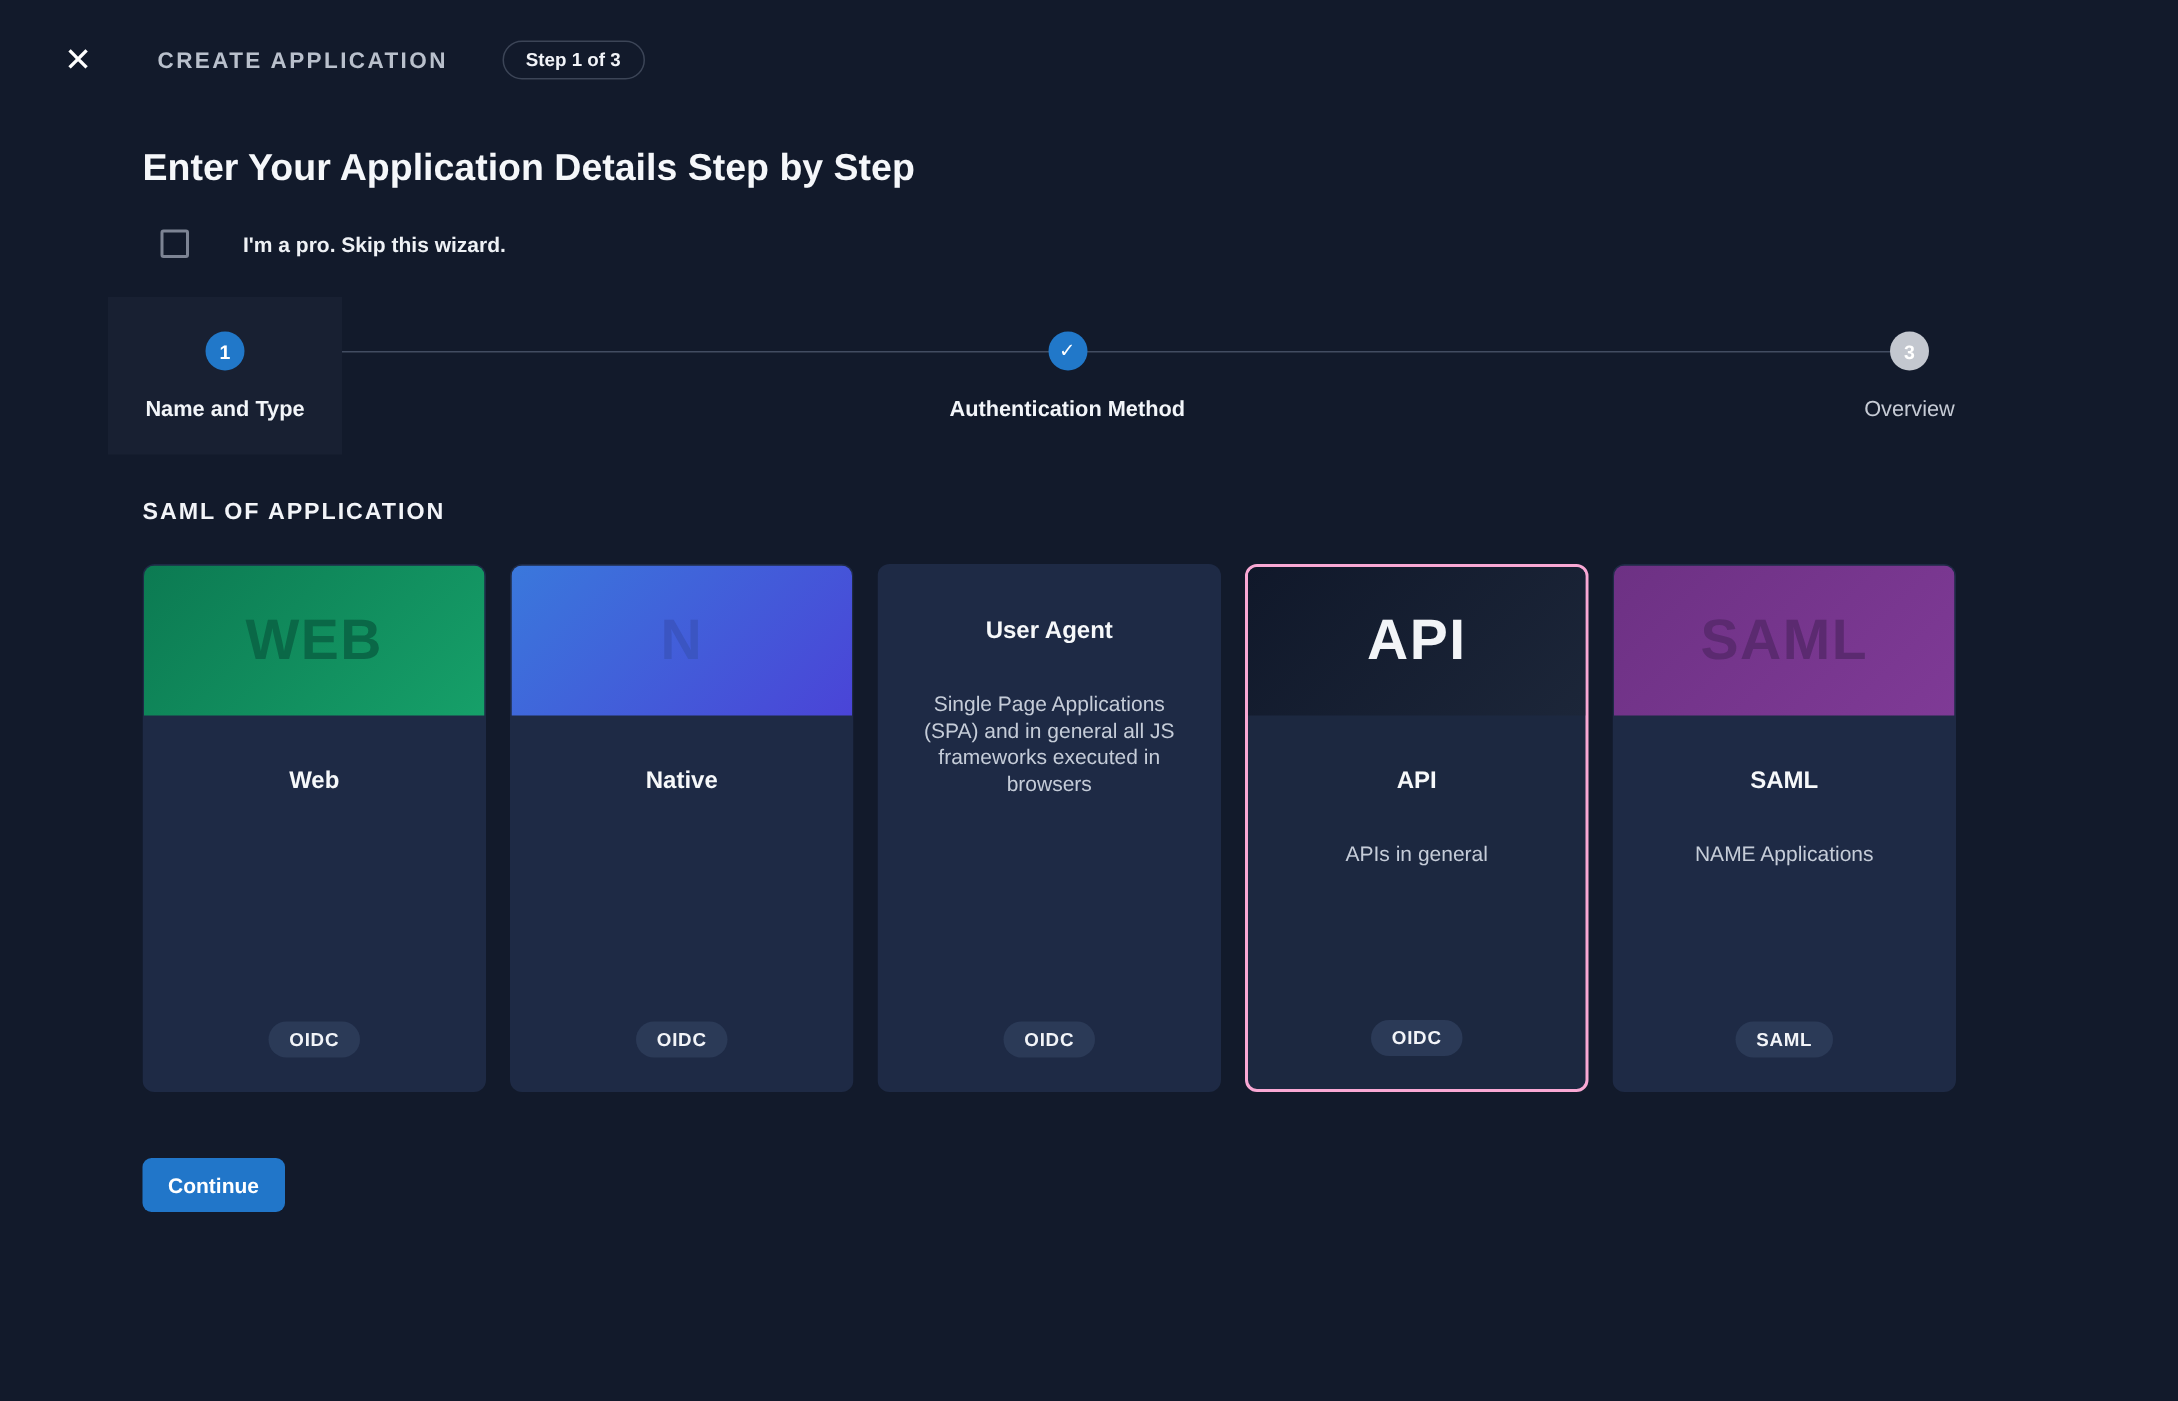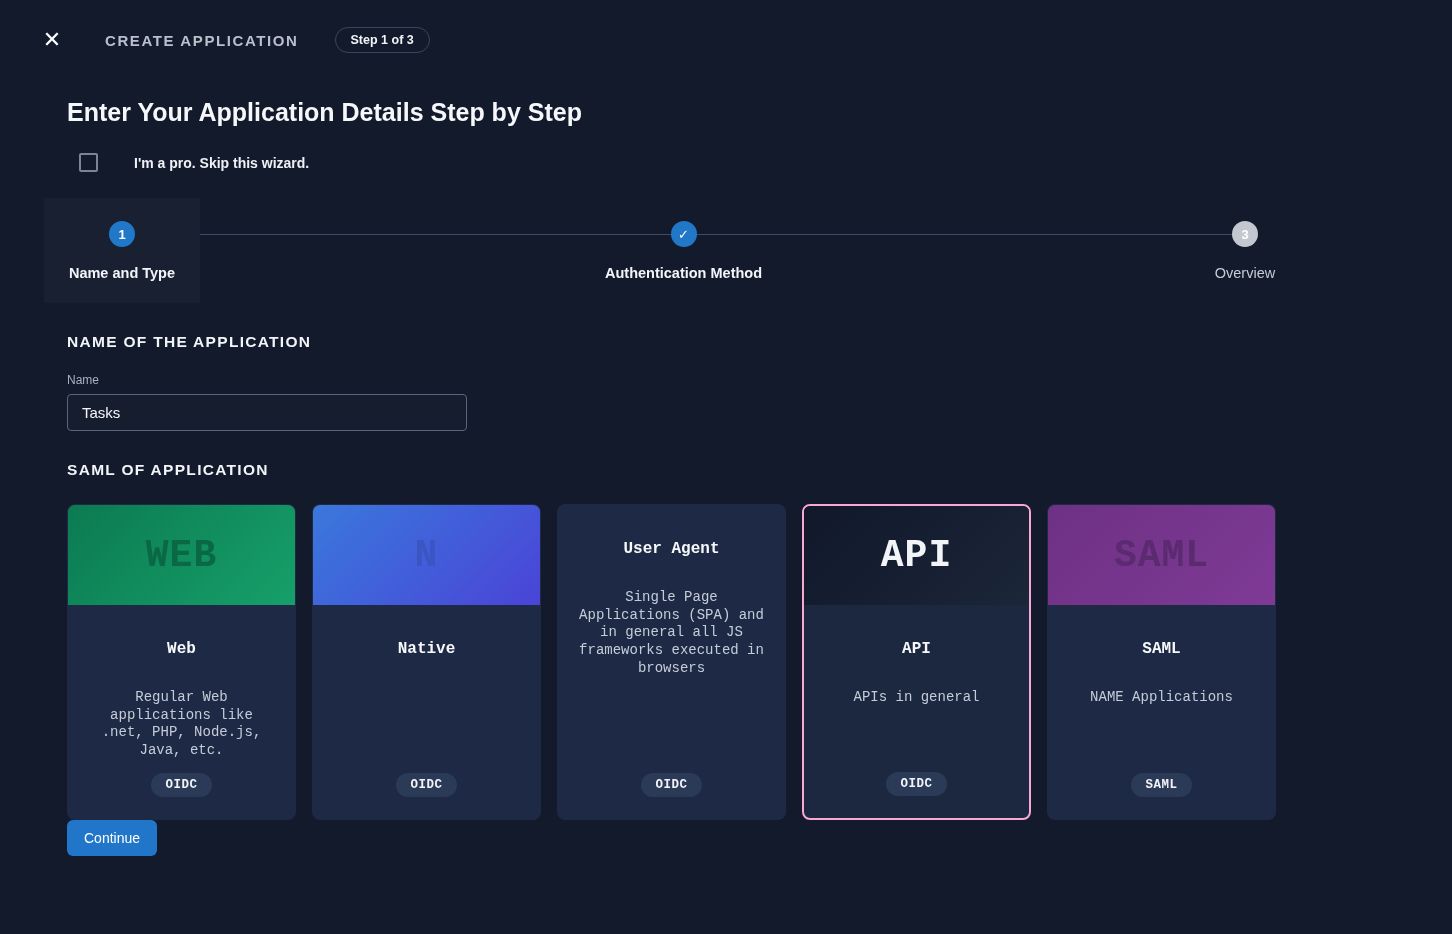--- a/index.html
+++ b/index.html
@@ -43,21 +43,21 @@
     border: 1px solid #3c4557;
     border-radius: 999px;
     padding: 5px 15px;
     font-size: 12.5px;
     font-weight: bold;
     color: #f2f4f8;
     text-align: right;
   }
 
   
-  .main { padding-left: 67px; }
+  .main { padding-left: 95px; }
   .heading {
     margin-top: 42px;
     font-size: 25px;
     font-weight: bold;
     color: #f5f7fa;
   }
   .skip-row {
     margin-top: 26px;
     margin-left: 12px;
     display: flex;
@@ -158,29 +158,28 @@
 
   
   .type-section { margin-top: 30px; }
   .cards {
     margin-top: 25px;
     display: flex;
     gap: 16px;
   }
   .card {
     width: 229px;
-    height: 316px;
+    height: 352px;
     border-radius: 8px;
     background: #1e2a45;
     display: flex;
     flex-direction: column;
     cursor: pointer;
     overflow: hidden;
     border: 1px solid transparent;
-    font-family: Liberation Mono, monospace;
   }
   .card.selected {
     border: 2px solid #f9a8d4;
     background: #1c2840;
   }
   .card-head {
     height: 100px;
     flex: 0 0 auto;
     display: flex;
     align-items: center;
@@ -217,27 +216,28 @@
     border-radius: 999px;
     padding: 5px 14px;
     font-size: 12.5px;
     font-weight: bold;
     letter-spacing: 0.5px;
     color: #f2f4f8;
   }
 
   
   .continue-btn {
+    margin-top: 44px;
     background: #2176c9;
     border: none;
     border-radius: 6px;
     padding: 10px 17px;
     font-family: inherit;
     font-size: 14px;
-    font-weight: normal;
+    font-weight: bold;
     color: #ffffff;
     cursor: pointer;
     display: inline-block;
   }
 </style>
 </head>
 <body>
 
 <div class="page">
 
@@ -268,38 +268,32 @@
         <div class="step-circle">✓</div>
         <div class="step-label">Authentication Method</div>
       </div>
 
       <div class="step pending">
         <div class="step-circle">3</div>
         <div class="step-label">Overview</div>
       </div>
     </div>
 
-    <div class="name-section">
-      <div class="section-title">NAME OF THE APPLICATION</div>
-      <div class="field-label">Name</div>
-      <input class="name-input" type="text" value="Tasks" style="">
-    </div>
 
     <div class="type-section">
       <div class="section-title">SAML OF APPLICATION</div>
 
       <div class="cards">
 
         <div class="card">
           <div class="card-head" style="background: linear-gradient(135deg, rgb(12, 122, 82), rgb(22, 160, 105));">
             <span class="card-abbr" style="color: rgb(10, 104, 71);">WEB</span>
           </div>
           <div class="card-body">
             <div class="card-title">Web</div>
-            <div class="card-desc">Regular Web applications like .net, PHP, Node.js, Java, etc.</div>
             <div class="card-badge">OIDC</div>
           </div>
         </div>
 
         <div class="card">
           <div class="card-head" style="background: linear-gradient(135deg, rgb(58, 120, 220), rgb(74, 68, 215));">
             <span class="card-abbr" style="color: rgb(59, 85, 194);">N</span>
           </div>
           <div class="card-body">
             <div class="card-title">Native</div>

